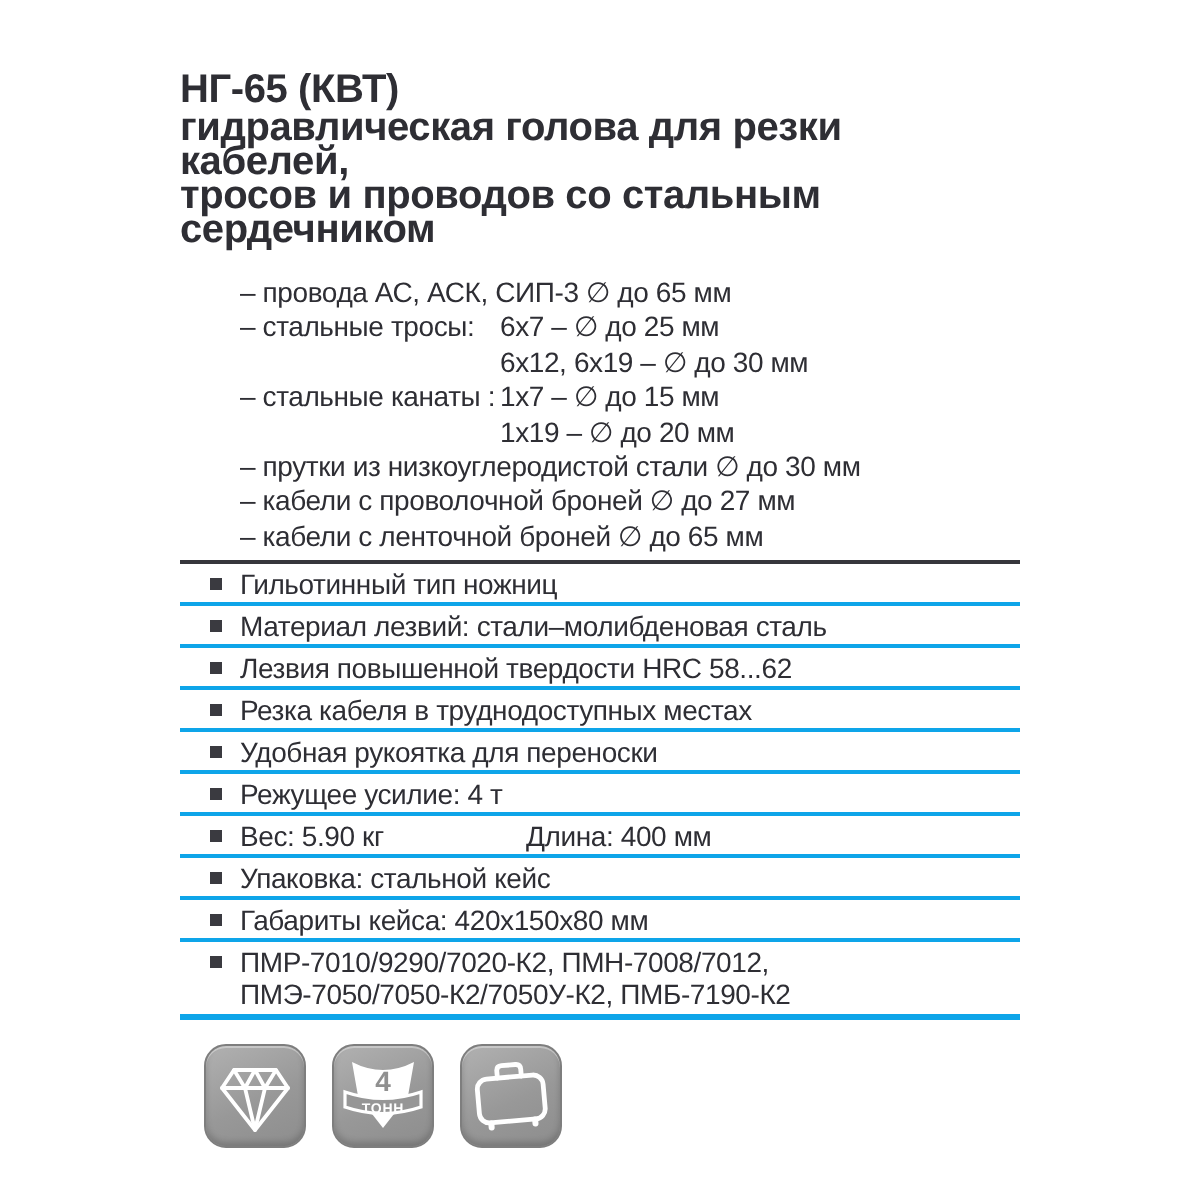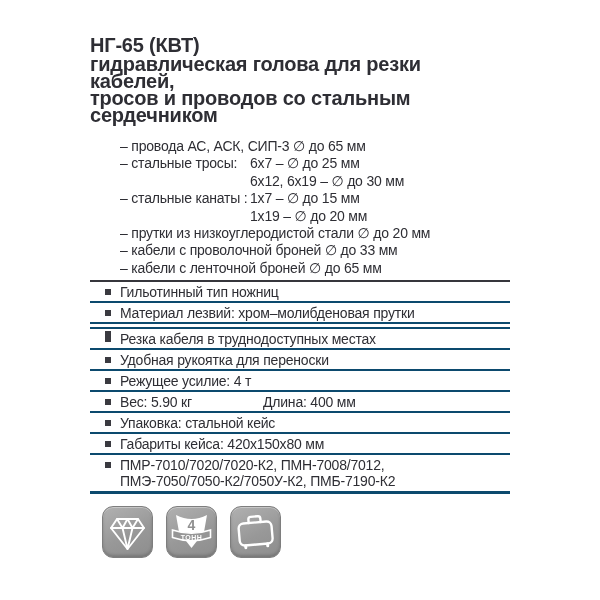--- a/index.html
+++ b/index.html
@@ -21,21 +21,21 @@
     position:absolute; left:15px; top:6px;
     width:6px; height:6px; background:#3a3a40;
   }
   .range-line { position:relative; padding-left:30px; line-height:17.4px; min-height:17.4px; }
   .range-line .col2 { position:absolute; left:160px; top:0; white-space:nowrap; }
   .range-line .col1 { white-space:nowrap; }
 
   .specs { margin-top:3px; border-top:2px solid #36363c; }
   .spec-row {
     position:relative; padding:2px 0 1px 30px;
-    border-bottom:2px solid #0c4a6e;
+    border-bottom:2px solid #0ea5e9;
     font-size:14px; line-height:16px; letter-spacing:-0.2px;
   }
   .spec-row .sq { top:7px; }
   .spec-row .col2 { position:absolute; left:173px; top:2px; white-space:nowrap;text-align:right; }
   .spec-row.compat { padding-bottom:2px; border-bottom-width:3px; }
   .spec-row .wrap-line { display:block; }
 
   .badges { margin-top:12px; margin-left:12px; display:flex; gap:13px; }
   .badge {
     position:relative; width:49px; height:50px; border-radius:11px;
@@ -73,44 +73,45 @@
       </div>
       <div class="range-line">
         <span class="col1">– стальные канаты :</span>
         <span class="col2">1х7 – ∅ до 15 мм</span>
       </div>
       <div class="range-line">
         <span class="col1"></span>
         <span class="col2">1х19 – ∅ до 20 мм</span>
       </div>
       <div class="range-line">
-        <span class="col1">– прутки из низкоуглеродистой стали ∅ до 20 мм</span>
+        <span class="col1">– прутки из низкоуглеродистой стали ∅ до 30 мм</span>
         <span class="col2"></span>
       </div>
       <div class="range-line">
-        <span class="col1">– кабели с проволочной броней  ∅ до 33 мм</span>
+        <span class="col1">– кабели с проволочной броней  ∅ до 27 мм</span>
         <span class="col2"></span>
       </div>
       <div class="range-line">
         <span class="col1">– кабели с ленточной броней  ∅ до 65 мм</span>
         <span class="col2"></span>
       </div>
     </div>
 
     <div class="specs">
       <div class="spec-row">
         <span class="sq"></span>
         <span>Гильотинный тип ножниц</span>
       </div>
       <div class="spec-row">
         <span class="sq"></span>
-        <span>Материал лезвий: хром–молибденовая прутки</span>
+        <span>Материал лезвий: стали–молибденовая сталь</span>
       </div>
       <div class="spec-row">
         <span class="sq"></span>
+        <span>Лезвия повышенной твердости HRC 58...62</span>
       </div>
       <div class="spec-row">
         <span class="sq"></span>
         <span>Резка кабеля в труднодоступных местах</span>
       </div>
       <div class="spec-row">
         <span class="sq"></span>
         <span>Удобная рукоятка для переноски</span>
       </div>
       <div class="spec-row">
@@ -125,21 +126,21 @@
       <div class="spec-row">
         <span class="sq"></span>
         <span>Упаковка: стальной кейс</span>
       </div>
       <div class="spec-row">
         <span class="sq"></span>
         <span>Габариты кейса: 420х150х80 мм</span>
       </div>
       <div class="spec-row compat">
         <span class="sq"></span>
-        <span class="wrap-line">ПМР-7010/7020/7020-К2, ПМН-7008/7012,</span>
+        <span class="wrap-line">ПМР-7010/9290/7020-К2, ПМН-7008/7012,</span>
         <span class="wrap-line">ПМЭ-7050/7050-К2/7050У-К2, ПМБ-7190-К2</span>
       </div>
     </div>
 
     <div class="badges">
 
       <div class="badge">
         <svg width="49" height="50" viewBox="0 0 49 50">
           <g stroke="#ffffff" stroke-width="1.9" fill="none" stroke-linejoin="round" stroke-linecap="round">
             <path d="M14,12 L35,12 L41,21 L24.5,42 L8,21 Z"></path>

